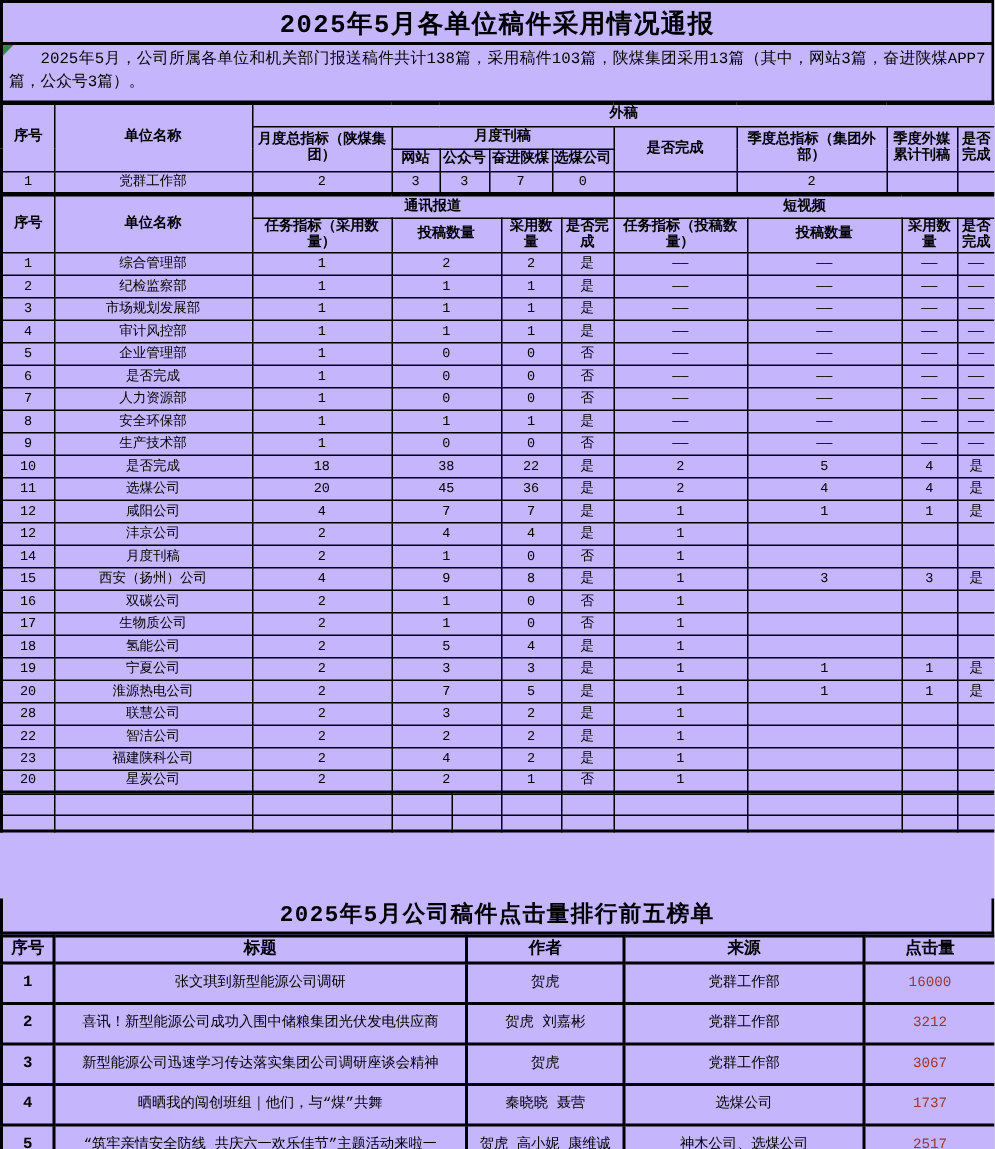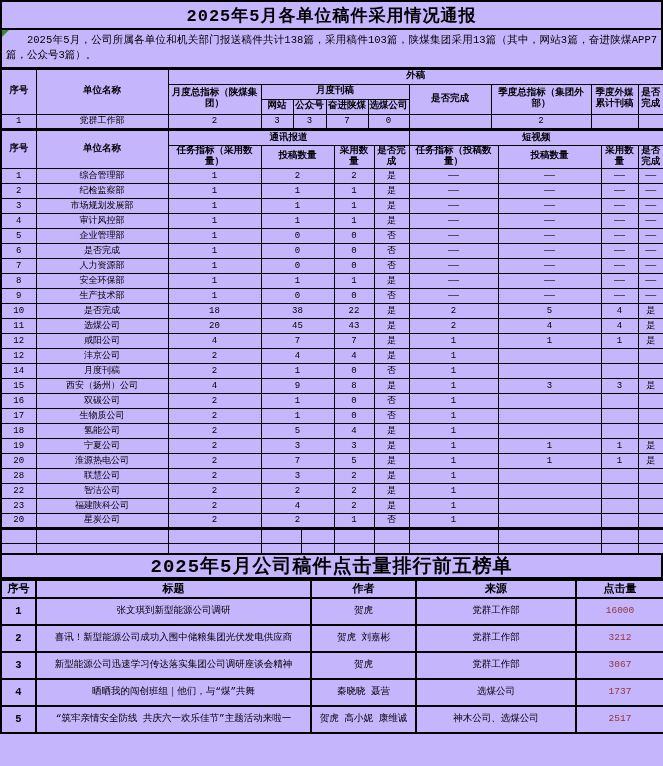--- a/index.html
+++ b/index.html
@@ -32,21 +32,21 @@
   .t1 td.hd{font-weight:bold;font-size:9.5px;}
   .t1{border:2px solid #000;}
   .r18{height:18px;} .r15{height:15px;margin-top:13px;} .r30{height:30px;} .r17{height:17px;} .r37{height:37px;}
   .t1 tbody tr{height:15px;}
   .empty-rows tr{height:14px;}
   .empty-rows{border:2px solid #000;border-top:0;}
   .title2-box{
     box-sizing:border-box;width:663px;height:24px;
     border:2px solid #000;border-top:0;
     display:flex;align-items:center;justify-content:center;
-    font-size:19px;font-weight:bold;letter-spacing:1px;
+    font-size:15px;font-weight:bold;letter-spacing:1px;margin-top:44px;
   }
   .t2{border:2px solid #000;}
   .t2 td{border:2px solid #000;font-size:9.5px;}
   .t2 .hd2{font-weight:bold;font-size:11px;height:18px;}
   .t2 tbody tr{height:27px;}
   .t2 td.rank{font-weight:bold;font-size:10.5px;}
   .t2 td.clicks{color:#953735;}
 </style>
 </head>
 <body>
@@ -271,21 +271,21 @@
           <td>5</td>
           <td>4</td>
           <td>是</td>
         </tr>
 
         <tr>
           <td>11</td>
           <td>选煤公司</td>
           <td>20</td>
           <td>45</td>
-          <td>43</td>
+          <td>36</td>
           <td>是</td>
           <td>2</td>
           <td>4</td>
           <td>4</td>
           <td>是</td>
         </tr>
 
         <tr>
           <td>12</td>
           <td>咸阳公司</td>

